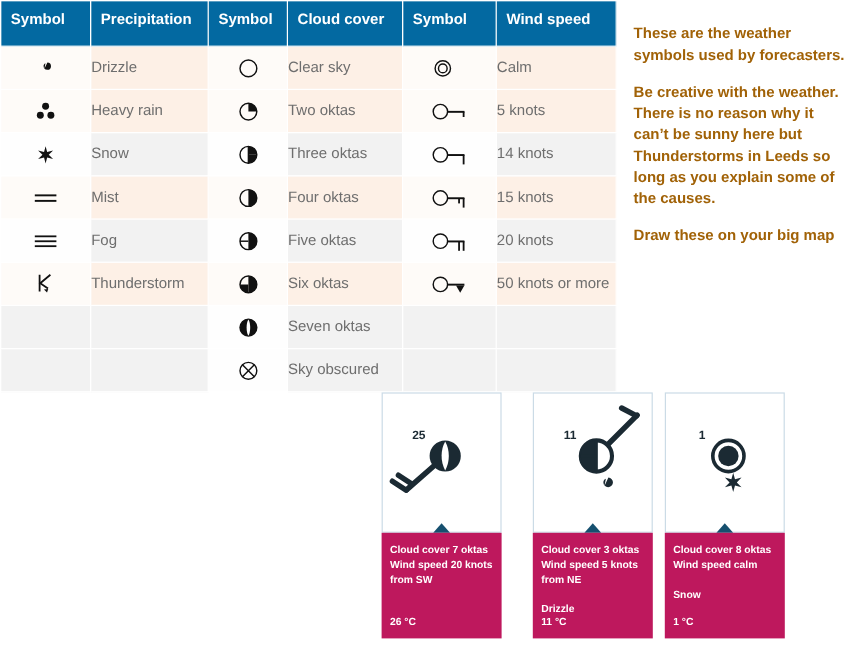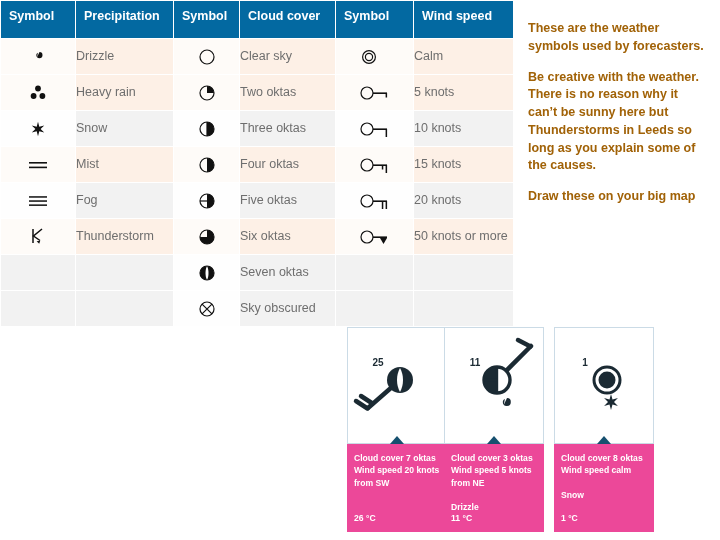--- a/index.html
+++ b/index.html
@@ -67,42 +67,42 @@
     font-weight:bold;
   }
   #notes p{margin:0 0 13px 0;}
 
   
   .card{
     position:absolute;
     width:100px;
     top:327px;
   }
-  #card-0{left:347px;}
+  #card-0{left:318px;}
   #card-1{left:444px;}
   #card-2{left:554px;}
 
   .card-top{
     height:117px;
     background:#ffffff;
     border:1px solid #cbdbe6;
     position:relative;
     box-sizing:border-box;
   }
   .card-top svg{position:absolute;left:0;top:0;}
   .card-arrow{
     position:absolute;left:50%;bottom:-1px;
     transform:translateX(-50%);
     width:0;height:0;
     border-left:7px solid transparent;
     border-right:7px solid transparent;
     border-bottom:8px solid #16506f;
   }
   .card-body{
-    background:#ec4899;
+    background:#be185d;
     color:#ffffff;
     font-size:8.6px;
     font-weight:bold;
     line-height:1.45;
     padding:8px 7px 7px 7px;
     height:88px;
     box-sizing:border-box;
     position:relative;
   }
   .cb-line{display:block;}
@@ -186,21 +186,21 @@
           </svg>
         </td>
         <td class="txt c-cld">Three oktas</td>
         <td class="sym c-sym3">
           <svg width="40" height="30" viewBox="0 0 40 30">
             <circle cx="12" cy="15" r="6" fill="none" stroke="#111111" stroke-width="1.2"></circle>
             <rect x="18" y="14.4" width="14" height="1.6" fill="#111111"></rect>
             <rect x="30.6" y="15" width="1.5" height="8" fill="#111111"></rect>
           </svg>
         </td>
-        <td class="txt c-wnd">10 knots</td>
+        <td class="txt c-wnd">14 knots</td>
       </tr>
       <tr class="rA">
         <td class="sym c-sym">
           <svg width="40" height="30" viewBox="0 0 40 30">
             <rect x="11" y="12" width="18" height="1.6" fill="#111111"></rect>
             <rect x="11" y="16.6" width="18" height="1.6" fill="#111111"></rect>
           </svg>
         </td>
         <td class="txt c-pre">Mist</td>
         <td class="sym c-sym2">

